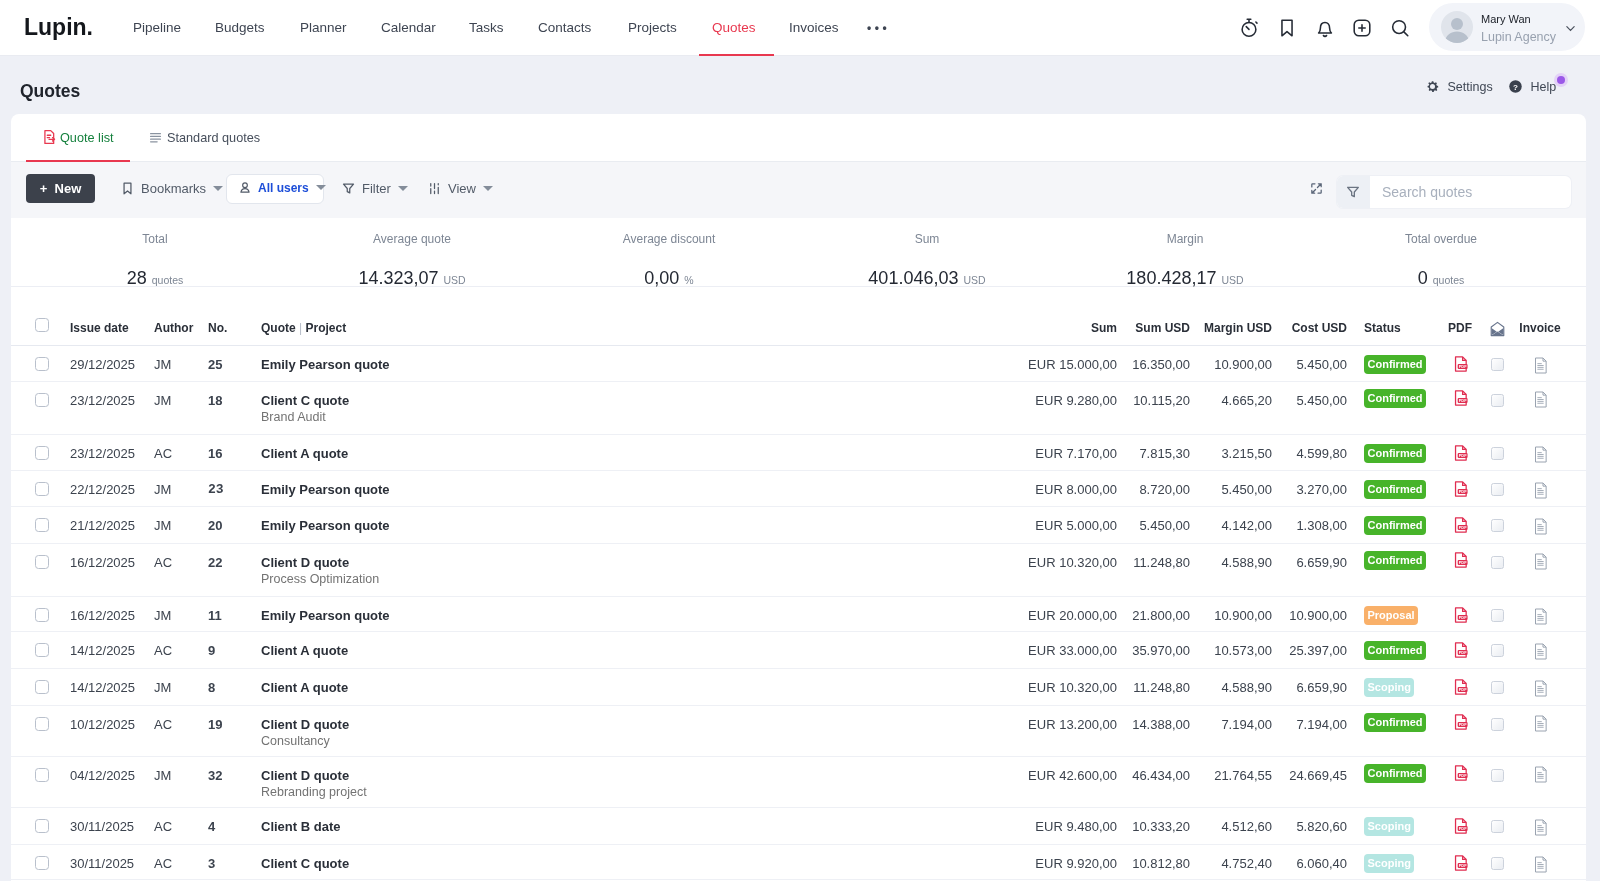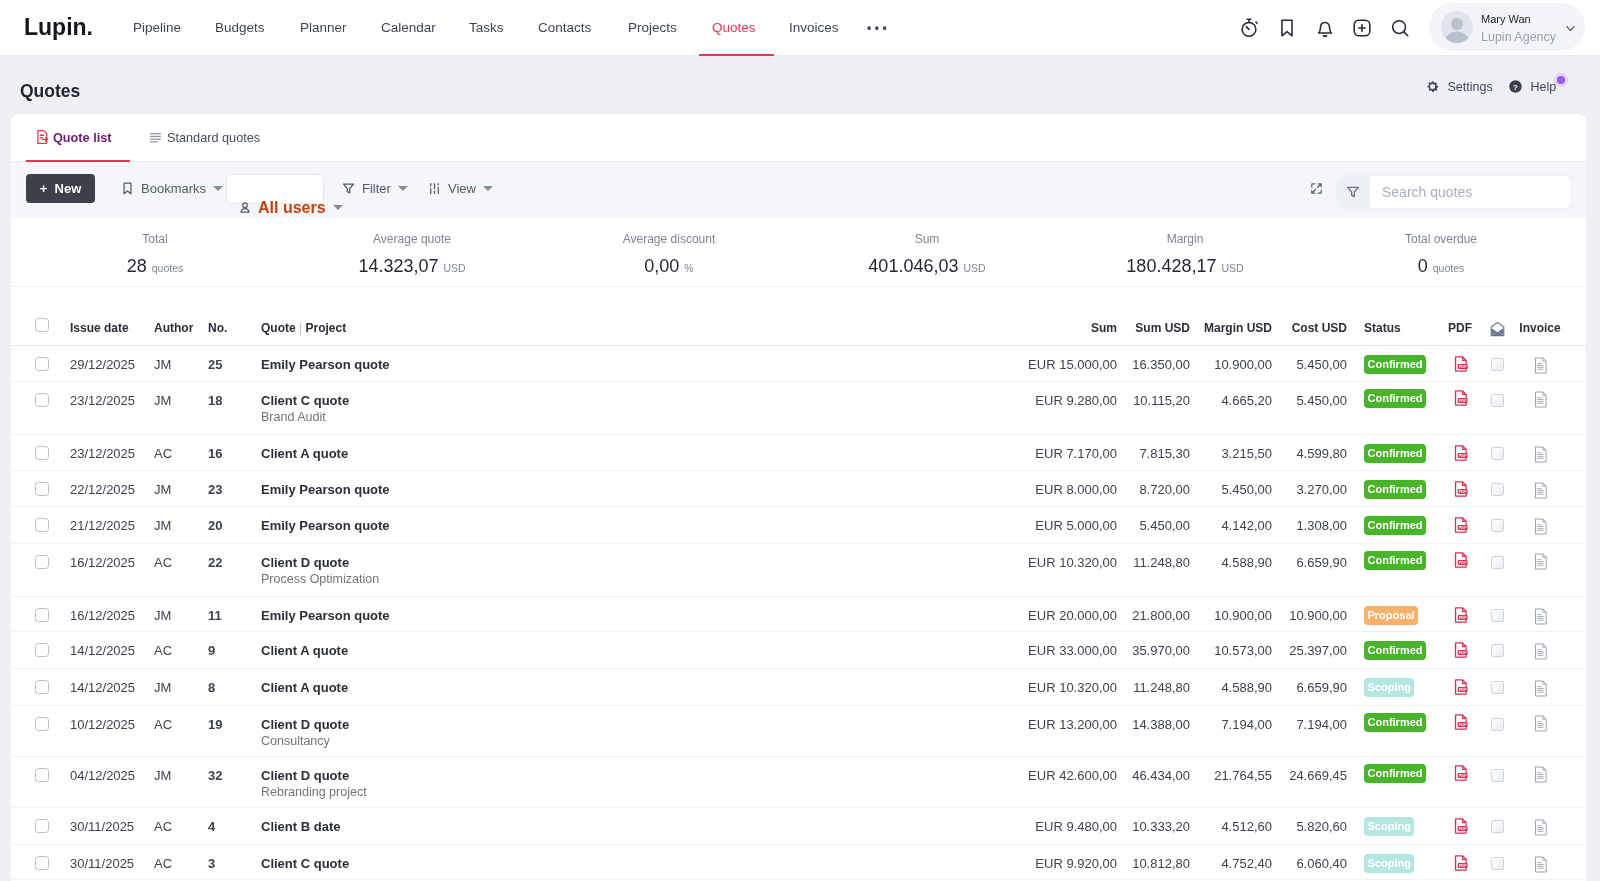--- a/index.html
+++ b/index.html
@@ -18,37 +18,37 @@
 #uorg { position:absolute; left:1481px; top:30px; font-size:12.5px; color:#98a1af; }
 
 #phead { position:absolute; top:56px; left:0; width:1600px; height:58px; }
 #ptitle { position:absolute; left:20px; top:25px; font-size:17.5px; font-weight:bold; color:#20242c; }
 .phbtn { position:absolute; top:24px; font-size:12.5px; color:#3f4754; }
 
 #card { position:absolute; left:11px; top:114px; width:1575px; height:767px; background:#fff; border-radius:8px 8px 0 0; }
 
 #tabs { position:absolute; left:0; top:0; width:1575px; height:48px; border-bottom:1px solid #e9ecf1; }
 .tab { position:absolute; top:0; height:48px; line-height:48px; font-size:12.7px; white-space:nowrap; }
-#tab1 { left:24px; color:#701a75; font-weight:700; }
+#tab1 { left:31px; color:#15803d; font-weight:400; }
 #tab2 { left:138px; color:#464e5b; }
 #tab-underline { position:absolute; left:15px; top:46px; width:104px; height:2px; background:#e8384f; }
 
 #toolbar { position:absolute; left:0; top:48px; width:1575px; height:56px; background:#f5f6f9; }
 #btn-new { position:absolute; left:15px; top:12px; width:69px; height:29px; background:#3c414b; border-radius:4px; color:#fff; font-size:13px; font-weight:bold; text-align:center; line-height:29px; }
 .tbtxt { position:absolute; top:12px; height:29px; line-height:29px; font-size:13px; color:#525b68; white-space:nowrap; }
 #allusers { position:absolute; left:215px; top:12px; width:98px; height:30px; background:#fff; border:1px solid #e2e6ed; border-radius:6px; }
 #searchbox { position:absolute; left:1326px; top:14px; width:234px; height:32px; background:#fff; border-radius:6px; overflow:hidden; box-shadow:0 0 0 1px #eef0f5; }
 #searchbox .seg { position:absolute; left:0; top:0; width:33px; height:32px; background:#edf0f5; }
 #searchbox .ph { position:absolute; left:45px; top:8px; font-size:14px; color:#a8b0bd; }
 .caret { display:inline-block; width:0; height:0; border-left:5px solid transparent; border-right:5px solid transparent; border-top:5.5px solid #848d9a; vertical-align:middle; margin-left:7px; margin-top:-2px; }
 
 #stats { position:absolute; left:0; top:104px; width:1575px; height:69px; border-bottom:1px solid #eceef4; }
 .stat { position:absolute; top:14px; width:300px; text-align:center; }
 .stat .lbl { font-size:12px; color:#7d8694; }
-.stat .val { font-size:18px; color:#242933; margin-top:10px; }
+.stat .val { font-size:18px; color:#242933; margin-top:22px; }
 .stat .unit { font-size:10.5px; color:#7d8694; }
 
 #tbl { position:absolute; left:0; top:173px; width:1575px; border-collapse:collapse; table-layout:fixed; }
 #tbl th { border-bottom:1px solid #e6e9f0; font-size:12px; color:#2a2f38; text-align:left; vertical-align:bottom; padding:0 0 10px 0; font-weight:bold; }
 #tbl td { border-bottom:1px solid #eef0f5; font-size:13px; color:#3c434e; vertical-align:top; padding:10px 0 0 0; line-height:17px; }
 #tbl .r { text-align:right; }
 #tbl .c { text-align:center; }
 tr.h2 td { padding-top:8px; }
 .qname { font-weight:bold; color:#2a2f38; }
 .qsub { font-size:12.5px; color:#737373; }
@@ -147,21 +147,21 @@
     <div id="tab-underline"></div>
   </div>
 
   <div id="toolbar">
     <div id="btn-new">+&nbsp; New</div>
     <div class="tbtxt" style="left:109px;"><svg class="isvg" style="margin:-3px 6px 0 0;" width="15" height="15" viewBox="0 0 24 24" fill="none" stroke="#525b68" stroke-width="2" stroke-linejoin="round">
           <path d="M6.5 3.5h11v17l-5.5-4.5-5.5 4.5z"></path>
         </svg>Bookmarks<span class="caret"></span>
     </div>
     <div id="allusers"></div>
-    <div class="tbtxt" style="left:227px; font-weight:bold; color:#c2410c; font-size:16px;margin-top:19px;"><svg class="isvg" style="margin:-3px 6px 0 0;" width="14" height="15" viewBox="0 0 24 24" fill="none" stroke="#525b68" stroke-width="2">
+    <div class="tbtxt" style="left:227px; font-weight:bold; color:#1d4ed8; font-size:12px;"><svg class="isvg" style="margin:-3px 6px 0 0;" width="14" height="15" viewBox="0 0 24 24" fill="none" stroke="#525b68" stroke-width="2">
           <circle cx="12" cy="8" r="4"></circle>
           <path d="M5 20c.8-4 3.5-6 7-6s6.2 2 7 6z" stroke-linejoin="round"></path>
         </svg>All users<span class="caret"></span>
     </div>
     <div class="tbtxt" style="left:330px;"><svg class="isvg" style="margin:-3px 6px 0 0;" width="15" height="15" viewBox="0 0 24 24" fill="none" stroke="#525b68" stroke-width="2" stroke-linejoin="round">
           <path d="M4 5h16l-6 7v7l-4-2v-5z"></path>
         </svg>Filter<span class="caret"></span>
     </div>
     <div class="tbtxt" style="left:416px;"><svg class="isvg" style="margin:-3px 6px 0 0;" width="15" height="15" viewBox="0 0 24 24" fill="none" stroke="#525b68" stroke-width="2" stroke-linecap="round">
           <path d="M6 4v4M6 12v8M12 4v8M12 16v4M18 4v2M18 10v10"></path>
@@ -330,21 +330,21 @@
               <path d="M4 1h12l5 5v19H4z" fill="#fff" stroke="#9aa3b0" stroke-width="1.6" stroke-linejoin="round"></path>
               <path d="M16 1v5h5" fill="none" stroke="#9aa3b0" stroke-width="1.6" stroke-linejoin="round"></path>
               <path d="M7 10h7M7 13h10M7 16h10M7 19h10" stroke="#9aa3b0" stroke-width="1.4"></path>
             </svg></td>
           <td></td>
         </tr>
         <tr class="h1" style="height:36px">
           <td><span class="cb"></span></td>
           <td>22/12/2025</td>
           <td>JM</td>
-          <td style="font-weight:bold;">23</td>
+          <td style="font-weight:bold;font-family:Liberation Mono, monospace;">23</td>
           <td>
             <div class="qname">Emily Pearson quote</div>
           </td>
           <td class="r">EUR 8.000,00</td>
           <td class="r">8.720,00</td>
           <td class="r">5.450,00</td>
           <td class="r">3.270,00</td>
           <td style="padding-left:17px; padding-top:9px;"><span class="pill g">Confirmed</span></td>
           <td class="c" style="padding-top:9px;"><svg class="isvg" width="17" height="18" viewBox="0 0 24 24">
               <path d="M5 2h10l5 5v15H5z" fill="none" stroke="#e02d50" stroke-width="1.8" stroke-linejoin="round"></path>

